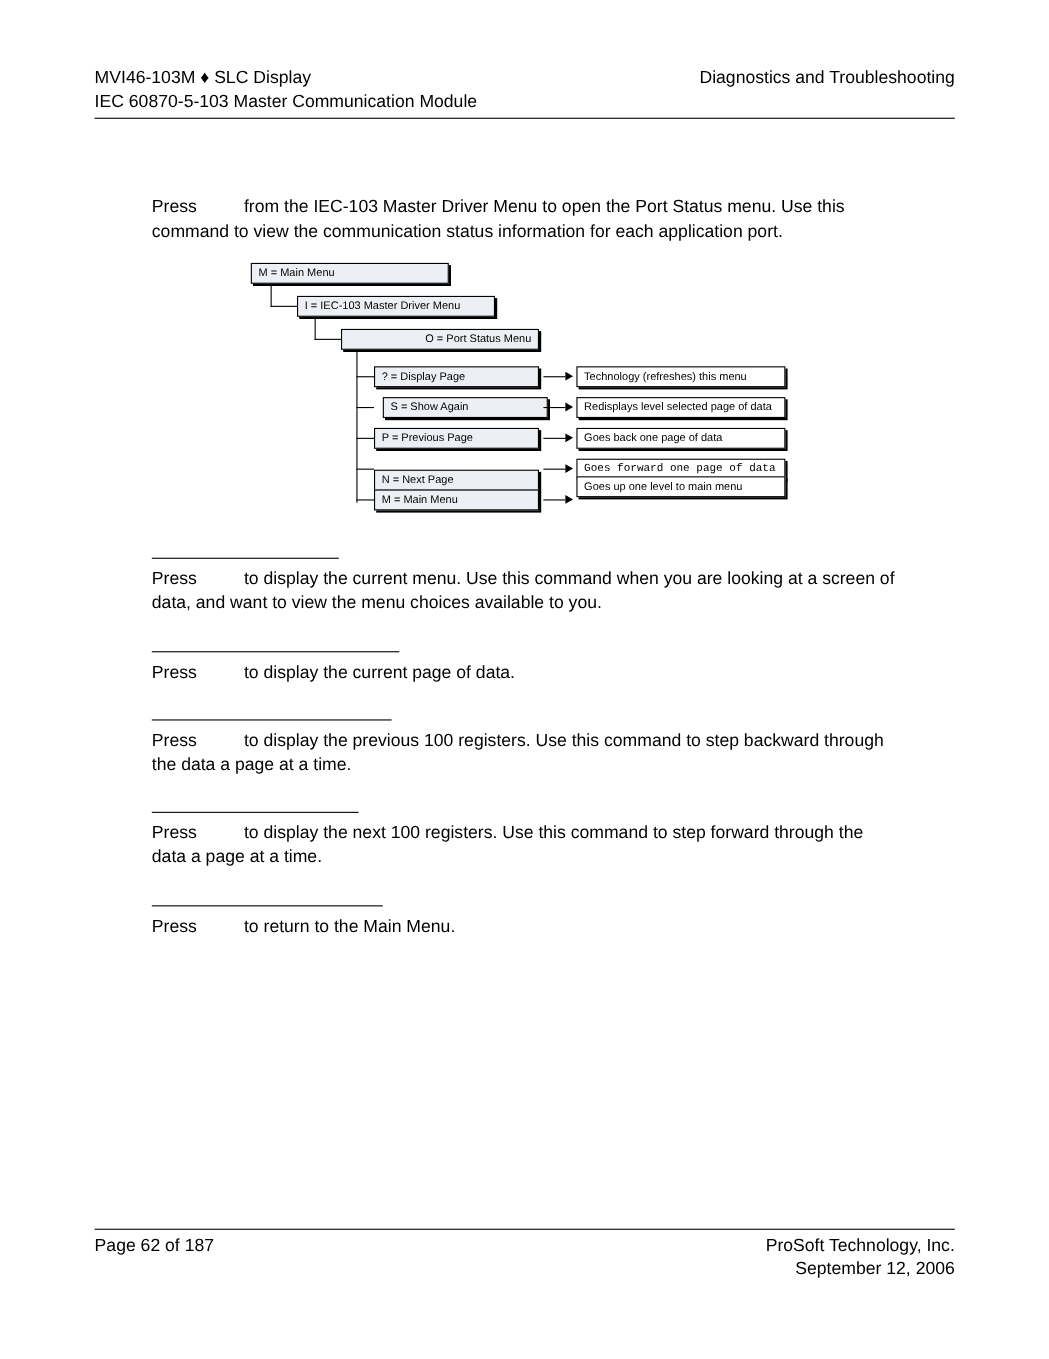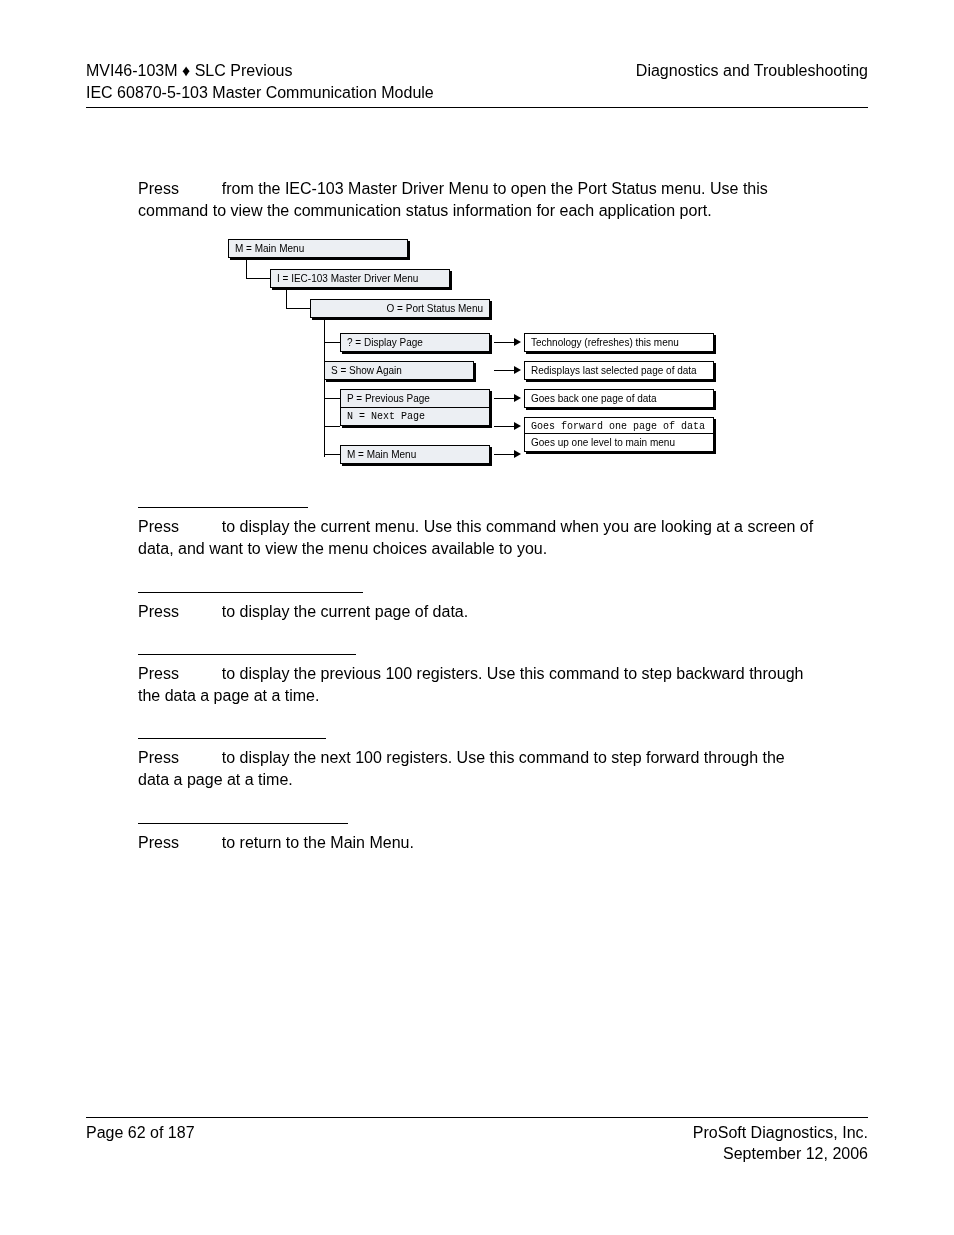--- a/index.html
+++ b/index.html
@@ -122,21 +122,21 @@
   .footer-row .right { text-align: right; }
 </style>
 </head>
 <body>
 
 <div class="page">
 
   <div class="header">
     <div class="left">
       <div>
-        <span>MVI46-103M </span><span>♦</span><span> SLC Previous</span>
+        <span>MVI46-103M </span><span>♦</span><span> SLC Display</span>
       </div>
       <div>IEC 60870-5-103 Master Communication Module</div>
     </div>
     <div class="right">
       <div>Diagnostics and Troubleshooting</div>
     </div>
   </div>
   <hr class="header-rule">
 
   <div class="body">
@@ -155,33 +155,33 @@
 
       <div style="position:absolute;left:96px;top:80px;width:0;height:138px;border-left:1px solid #000;"></div>
 
       <div class="hline" style="left:96px;top:103px;width:16px;"></div>
       <div class="dbox" style="left:112px;top:94px;width:150px;">? = Display Page</div>
       <div class="arrowline" style="left:266px;top:103px;width:20px;"></div>
       <div class="arrowhead" style="left:286px;top:99px;"></div>
       <div class="descbox" style="left:296px;top:94px;width:190px;">Technology (refreshes) this menu</div>
 
       <div class="hline" style="left:96px;top:131px;width:16px;"></div>
-      <div class="dbox" style="left:96px;top:122px;width:150px;">S = Show Again</div>
+      <div class="dbox" style="left:120px;top:122px;width:150px;">S = Show Again</div>
       <div class="arrowline" style="left:266px;top:131px;width:20px;"></div>
       <div class="arrowhead" style="left:286px;top:127px;"></div>
-      <div class="descbox" style="left:296px;top:122px;width:190px;">Redisplays last selected page of data</div>
+      <div class="descbox" style="left:296px;top:122px;width:190px;">Redisplays level selected page of data</div>
 
       <div class="hline" style="left:96px;top:159px;width:16px;"></div>
       <div class="dbox" style="left:112px;top:150px;width:150px;">P = Previous Page</div>
       <div class="arrowline" style="left:266px;top:159px;width:20px;"></div>
       <div class="arrowhead" style="left:286px;top:155px;"></div>
       <div class="descbox" style="left:296px;top:150px;width:190px;">Goes back one page of data</div>
 
       <div class="hline" style="left:96px;top:187px;width:16px;"></div>
-      <div class="dbox" style="left:112px;top:168px;width:150px;font-family:Liberation Mono, monospace;">N = Next Page</div>
+      <div class="dbox" style="left:112px;top:188px;width:150px;">N = Next Page</div>
       <div class="arrowline" style="left:266px;top:187px;width:20px;"></div>
       <div class="arrowhead" style="left:286px;top:183px;"></div>
       <div class="descbox" style="left:296px;top:178px;width:190px;font-family:Liberation Mono, monospace;">Goes forward one page of data</div>
 
       <div class="hline" style="left:96px;top:215px;width:16px;"></div>
       <div class="dbox" style="left:112px;top:206px;width:150px;">M = Main Menu</div>
       <div class="arrowline" style="left:266px;top:215px;width:20px;"></div>
       <div class="arrowhead" style="left:286px;top:211px;"></div>
       <div class="descbox" style="left:296px;top:194px;width:190px;">Goes up one level to main menu</div>
     </div>
@@ -211,19 +211,19 @@
       <span>Press </span><span class="press-gap"></span><span> to return to the Main Menu.</span>
     </p>
 
   </div>
 
   <div class="footer">
     <hr class="footer-rule">
     <div class="footer-row">
       <div>Page 62 of 187</div>
       <div class="right">
-        <div>ProSoft Diagnostics, Inc.</div>
+        <div>ProSoft Technology, Inc.</div>
         <div>September 12, 2006</div>
       </div>
     </div>
   </div>
 
 </div>
 
 </body></html>

